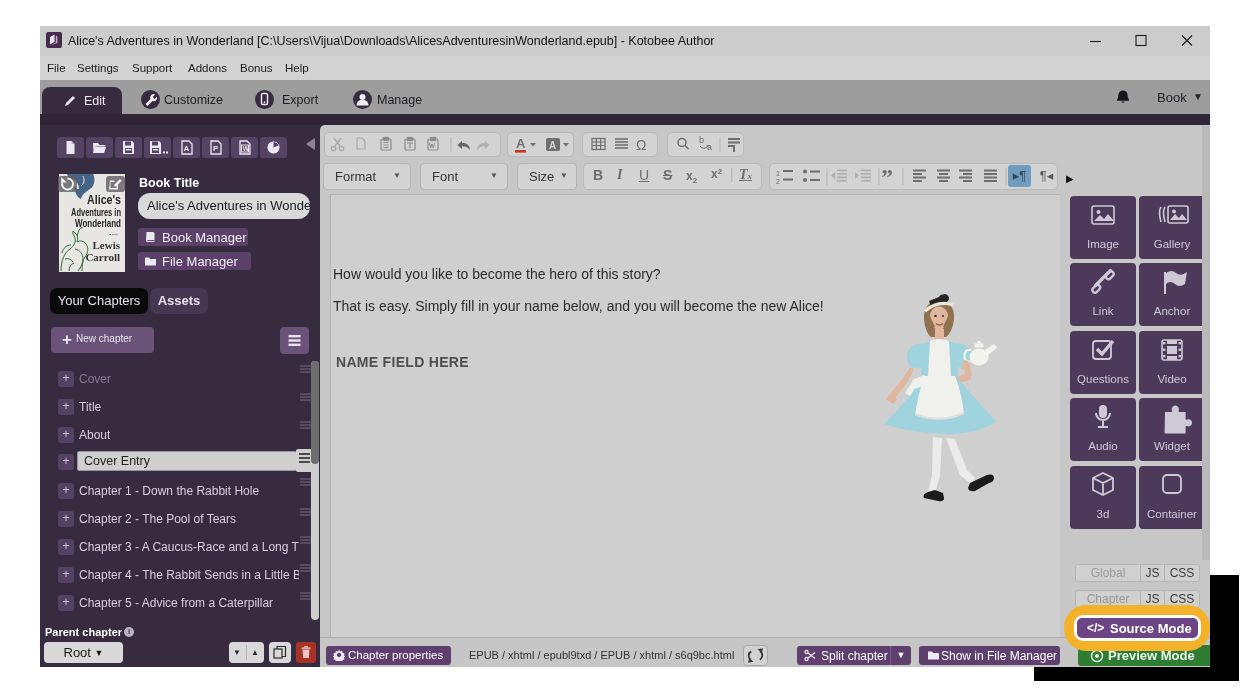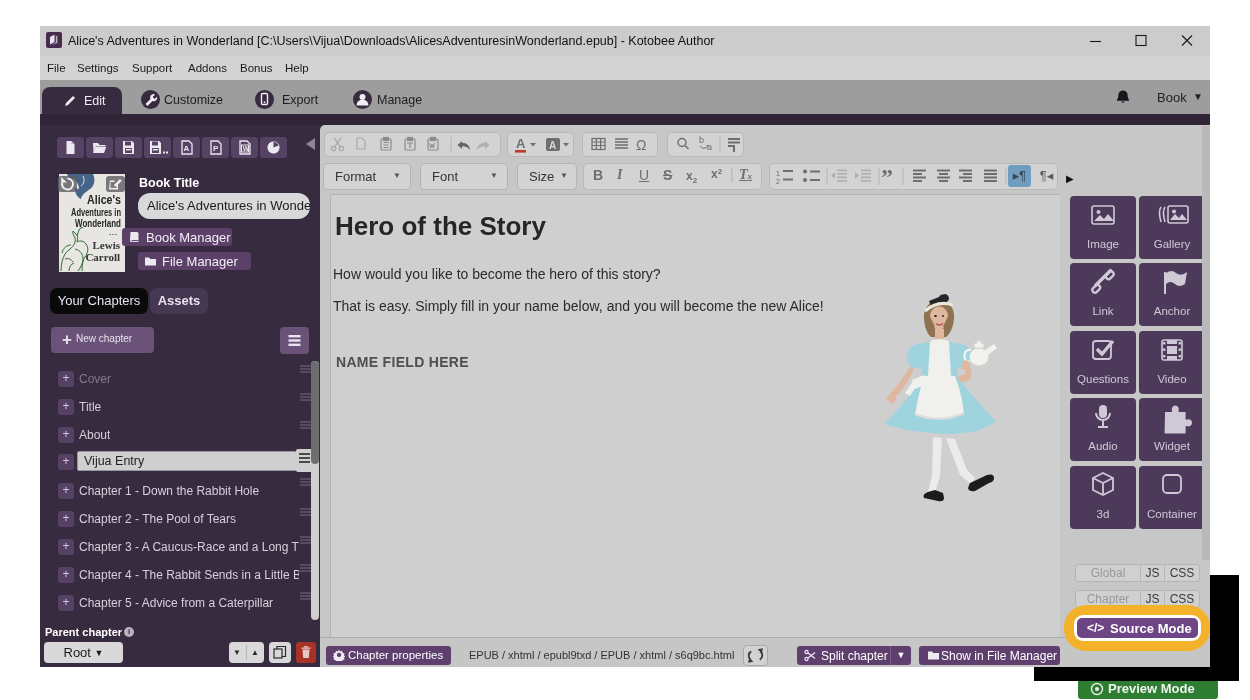--- a/index.html
+++ b/index.html
@@ -159,21 +159,21 @@
     </div>
     <div class="abs" style="left:47px;top:2px;width:19px;height:16px;background:rgba(95,92,98,0.8);border-radius:3px;">
       <svg width="19" height="16" viewBox="0 0 19 16">
           <path d="M4 4.5 h4.5 v1.5 h-4 v6 h6 v-3.5 h1.5 v5 h-9 z" fill="#f0f0f0"></path>
           <path d="M8.5 8.5 l5.5-5.5 1.7 1.7 -5.5 5.5 -2 .3 z" fill="#f0f0f0"></path>
         </svg>
     </div>
   </div>
   <div class="abs" style="left:99px;top:150px;font-size:12.5px;font-weight:bold;color:#fff;">Book Title</div>
   <div class="abs" style="left:98px;top:167px;width:172px;height:26px;background:#d9d9d9;border-radius:12px;font-size:13px;color:#1a1a1a;line-height:26px;padding-left:9px;white-space:nowrap;overflow:hidden;">Alice's Adventures in Wonde</div>
-  <div class="abs" style="left:82px;top:202px;width:110px;height:18px;background:#5b4168;border-radius:3px;padding-left:44px;">
+  <div class="abs" style="left:98px;top:202px;width:110px;height:18px;background:#5b4168;border-radius:3px;padding-left:44px;">
     <svg width="11" height="12" viewBox="0 0 11 12" style="position:absolute;left:7px;top:3px;">
         <path d="M1.5 1 h6.5 a1.5 1.5 0 0 1 1.5 1.5 v8.5 h-7 a1.5 1.5 0 0 1 -1.5-1.5 z" fill="#ece8f0"></path>
         <path d="M2.5 9.6 h7" stroke="#5b4168" stroke-width="1"></path>
       </svg>
     <div style="position:absolute;left:24px;top:2px;font-size:13px;color:#f2eef5;">Book Manager</div>
   </div>
   <div class="abs" style="left:98px;top:226px;width:113px;height:18px;background:#5b4168;border-radius:3px;">
     <svg width="13" height="11" viewBox="0 0 13 11" style="position:absolute;left:6px;top:4px;">
         <path d="M1 1.5 h4 l1.2 1.5 h5.8 v6.5 h-11 z" fill="#ece8f0"></path>
       </svg>
@@ -195,21 +195,21 @@
         </g>
       </svg></div>
 
   <div class="chrow-plus" style="left:18px;top:345px;">+</div>
     <div class="chrow-txt" style="left:39px;top:346px;color:#83788f;">Cover</div>
   <div class="chrow-plus" style="left:18px;top:373px;">+</div>
     <div class="chrow-txt" style="left:39px;top:374px;">Title</div>
   <div class="chrow-plus" style="left:18px;top:401px;">+</div>
     <div class="chrow-txt" style="left:39px;top:402px;">About</div>
   <div class="chrow-plus" style="left:18px;top:428px;">+</div>
-  <div class="abs" style="left:37px;top:425px;width:220px;height:20px;background:#cfcfcf;border:1px solid #9a93a4;border-radius:2px;font-size:12.5px;color:#222;line-height:18px;padding-left:6px;">Vijua Entry</div>
+  <div class="abs" style="left:37px;top:425px;width:220px;height:20px;background:#cfcfcf;border:1px solid #9a93a4;border-radius:2px;font-size:12.5px;color:#222;line-height:18px;padding-left:6px;">Cover Entry</div>
   <div class="chrow-plus" style="left:18px;top:457px;">+</div>
     <div class="chrow-txt" style="left:39px;top:458px;">Chapter 1 - Down the Rabbit Hole</div>
   <div class="chrow-plus" style="left:18px;top:485px;">+</div>
     <div class="chrow-txt" style="left:39px;top:486px;">Chapter 2 - The Pool of Tears</div>
   <div class="chrow-plus" style="left:18px;top:513px;">+</div>
     <div class="chrow-txt" style="left:39px;top:514px;">Chapter 3 - A Caucus-Race and a Long T</div>
   <div class="chrow-plus" style="left:18px;top:541px;">+</div>
     <div class="chrow-txt" style="left:39px;top:542px;">Chapter 4 - The Rabbit Sends in a Little B</div>
   <div class="chrow-plus" style="left:18px;top:569px;">+</div>
     <div class="chrow-txt" style="left:39px;top:570px;">Chapter 5 - Advice from a Caterpillar</div>
@@ -443,21 +443,20 @@
           <rect x="215" y="17" width="13" height="2"></rect>
         </g>
     </g>
     <path d="M237 5 v17" stroke="#b5b5b5"></path>
   </svg>
   <div class="abs" style="left:968px;top:139px;width:23px;height:22px;background:#6f9dbf;border-radius:3px;text-align:center;font-size:13px;color:#3a4750;line-height:22px;">▸¶</div>
   <div class="abs" style="left:996px;top:139px;width:21px;height:22px;text-align:center;font-size:13px;color:#5a5a5a;line-height:22px;">¶◂</div>
   <div class="abs" style="left:1026px;top:147px;font-size:10px;color:#111;">▶</div>
 
   <div class="abs" style="left:290px;top:168px;width:730px;height:443px;background:#cfcfcf;border-left:1px solid #b3b3b3;border-top:1px solid #b3b3b3;"></div>
-  <div class="abs" style="left:295px;top:185px;font-size:26px;font-weight:bold;color:#262626;">Hero of the Story</div>
   <div class="abs" style="left:293px;top:240px;font-size:14px;color:#2b2b2b;">How would you like to become the hero of this story?</div>
   <div class="abs" style="left:293px;top:272px;font-size:14px;color:#2b2b2b;">That is easy. Simply fill in your name below, and you will become the new Alice!</div>
   <div class="abs" style="left:296px;top:328px;font-size:14px;font-weight:bold;color:#4f4f4f;letter-spacing:0.3px;">NAME FIELD HERE</div>
 
   <svg class="abs" style="left:838px;top:261px;" width="124" height="220" viewBox="0 0 124 220">
 
     <path d="M46 32 c-1-11 6-19 15-19 c10 0 16 8 15 19 c-1 9-4 15-8 18 l-15 0 c-4-3-6-9-7-18z" fill="#8f7350"></path>
 
     <path d="M51 14 l15-6 2 4.5 -15 6.5z" fill="#262626"></path>
     <path d="M65 7.5 a4.2 4.2 0 1 1 1.6 8 a4.2 4.2 0 1 1 -1.6-8z" fill="#262626"></path>
@@ -647,21 +646,21 @@
     <div class="gridlabel">Container</div>
   </div>
 
   <div class="jsbtn" style="left:1035px;top:538px;width:66px;color:#999;border-radius:3px 0 0 3px;line-height:17px;">Global</div>
   <div class="jsbtn" style="left:1100px;top:538px;width:25px;color:#3a3a3a;line-height:17px;">JS</div>
   <div class="jsbtn" style="left:1124px;top:538px;width:36px;color:#3a3a3a;border-radius:0 3px 3px 0;line-height:17px;">CSS</div>
   <div class="jsbtn" style="left:1035px;top:564px;width:66px;color:#999;border-radius:3px 0 0 3px;line-height:17px;">Chapter</div>
   <div class="jsbtn" style="left:1100px;top:564px;width:25px;color:#3a3a3a;line-height:17px;">JS</div>
   <div class="jsbtn" style="left:1124px;top:564px;width:36px;color:#3a3a3a;border-radius:0 3px 3px 0;line-height:17px;">CSS</div>
 
-  <div class="abs" style="left:1038px;top:652px;width:140px;height:21px;background:#2e7d32;border-radius:3px;">
+  <div class="abs" style="left:1038px;top:619px;width:140px;height:21px;background:#2e7d32;border-radius:3px;">
     <svg width="14" height="14" viewBox="0 0 14 14" style="position:absolute;left:12px;top:4px;">
         <circle cx="7" cy="7" r="5.5" fill="none" stroke="#e8f2e8" stroke-width="1.4"></circle>
         <circle cx="7" cy="7" r="2" fill="#e8f2e8"></circle>
       </svg>
     <span style="position:absolute;left:30px;top:3px;font-size:13px;font-weight:bold;color:#eef5ee;">Preview Mode</span>
   </div>
   <div class="abs" style="left:1162px;top:100px;width:8px;height:434px;background:#b9b9b9;"></div>
 
   <div class="abs" style="left:1024px;top:579px;width:146px;height:46px;background:#f3b229;border-radius:22px;"></div>
   <div class="abs" style="left:1034px;top:589px;width:127px;height:26px;background:#fdfdfd;border-radius:9px;"></div>

